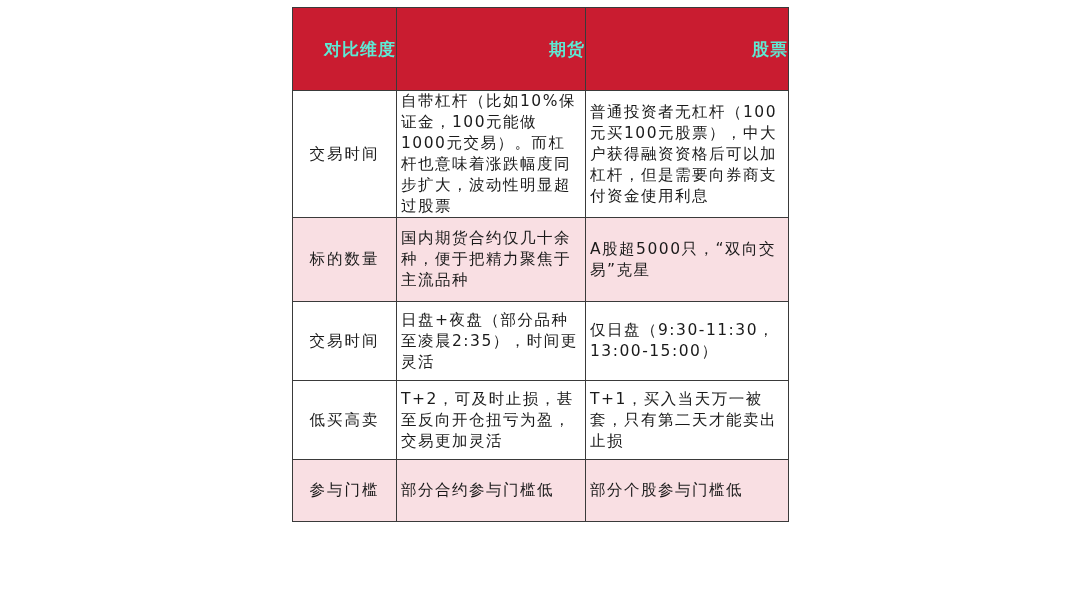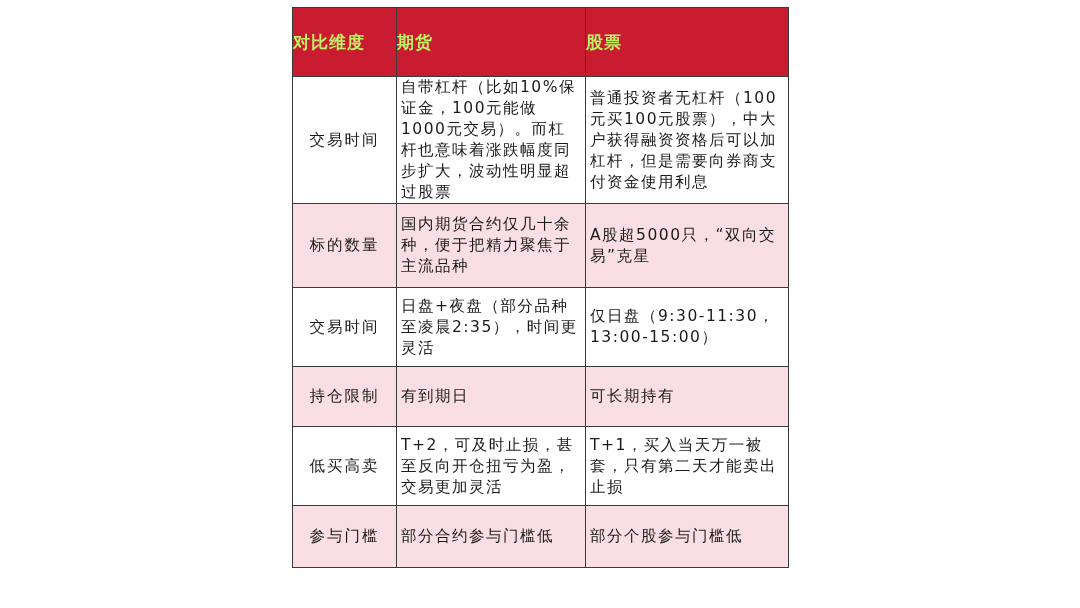--- a/index.html
+++ b/index.html
@@ -28,25 +28,25 @@
     col.c1 { width: 104px; }
     col.c2 { width: 189px; }
     col.c3 { width: 203px; }
     th, td {
       border: 1.5px solid #3a3a3a;
       box-sizing: border-box;
       padding: 0;
     }
     thead th {
       background: #c91c30;
-      color: #bef264;
+      color: #5eead4;
       font-weight: bold;
       font-size: 17px;
-      height: 69px;
-      text-align: left;
+      height: 83px;
+      text-align: right;
       vertical-align: middle;
       letter-spacing: 1px;
     }
     tbody td {
       color: #1a1a1a;
       font-size: 15.5px;
       line-height: 21px;
       letter-spacing: 1.5px;
       vertical-align: middle;
     }
@@ -87,25 +87,20 @@
       <tr class="pink" style="height:84px">
         <td class="dim">标的数量</td>
         <td class="txt">国内期货合约仅几十余种，便于把精力聚焦于主流品种</td>
         <td class="txt">A股超5000只，“双向交易”克星</td>
       </tr>
       <tr class="white" style="height:79px">
         <td class="dim">交易时间</td>
         <td class="txt">日盘+夜盘（部分品种至凌晨2:35），时间更灵活</td>
         <td class="txt">仅日盘（9:30-11:30，13:00-15:00）</td>
       </tr>
-      <tr class="pink" style="height:60px">
-        <td class="dim">持仓限制</td>
-        <td class="txt">有到期日</td>
-        <td class="txt">可长期持有</td>
-      </tr>
       <tr class="white" style="height:79px">
         <td class="dim">低买高卖</td>
         <td class="txt">T+2，可及时止损，甚至反向开仓扭亏为盈，交易更加灵活</td>
         <td class="txt">T+1，买入当天万一被套，只有第二天才能卖出止损</td>
       </tr>
       <tr class="pink" style="height:62px">
         <td class="dim">参与门槛</td>
         <td class="txt">部分合约参与门槛低</td>
         <td class="txt">部分个股参与门槛低</td>
       </tr>

